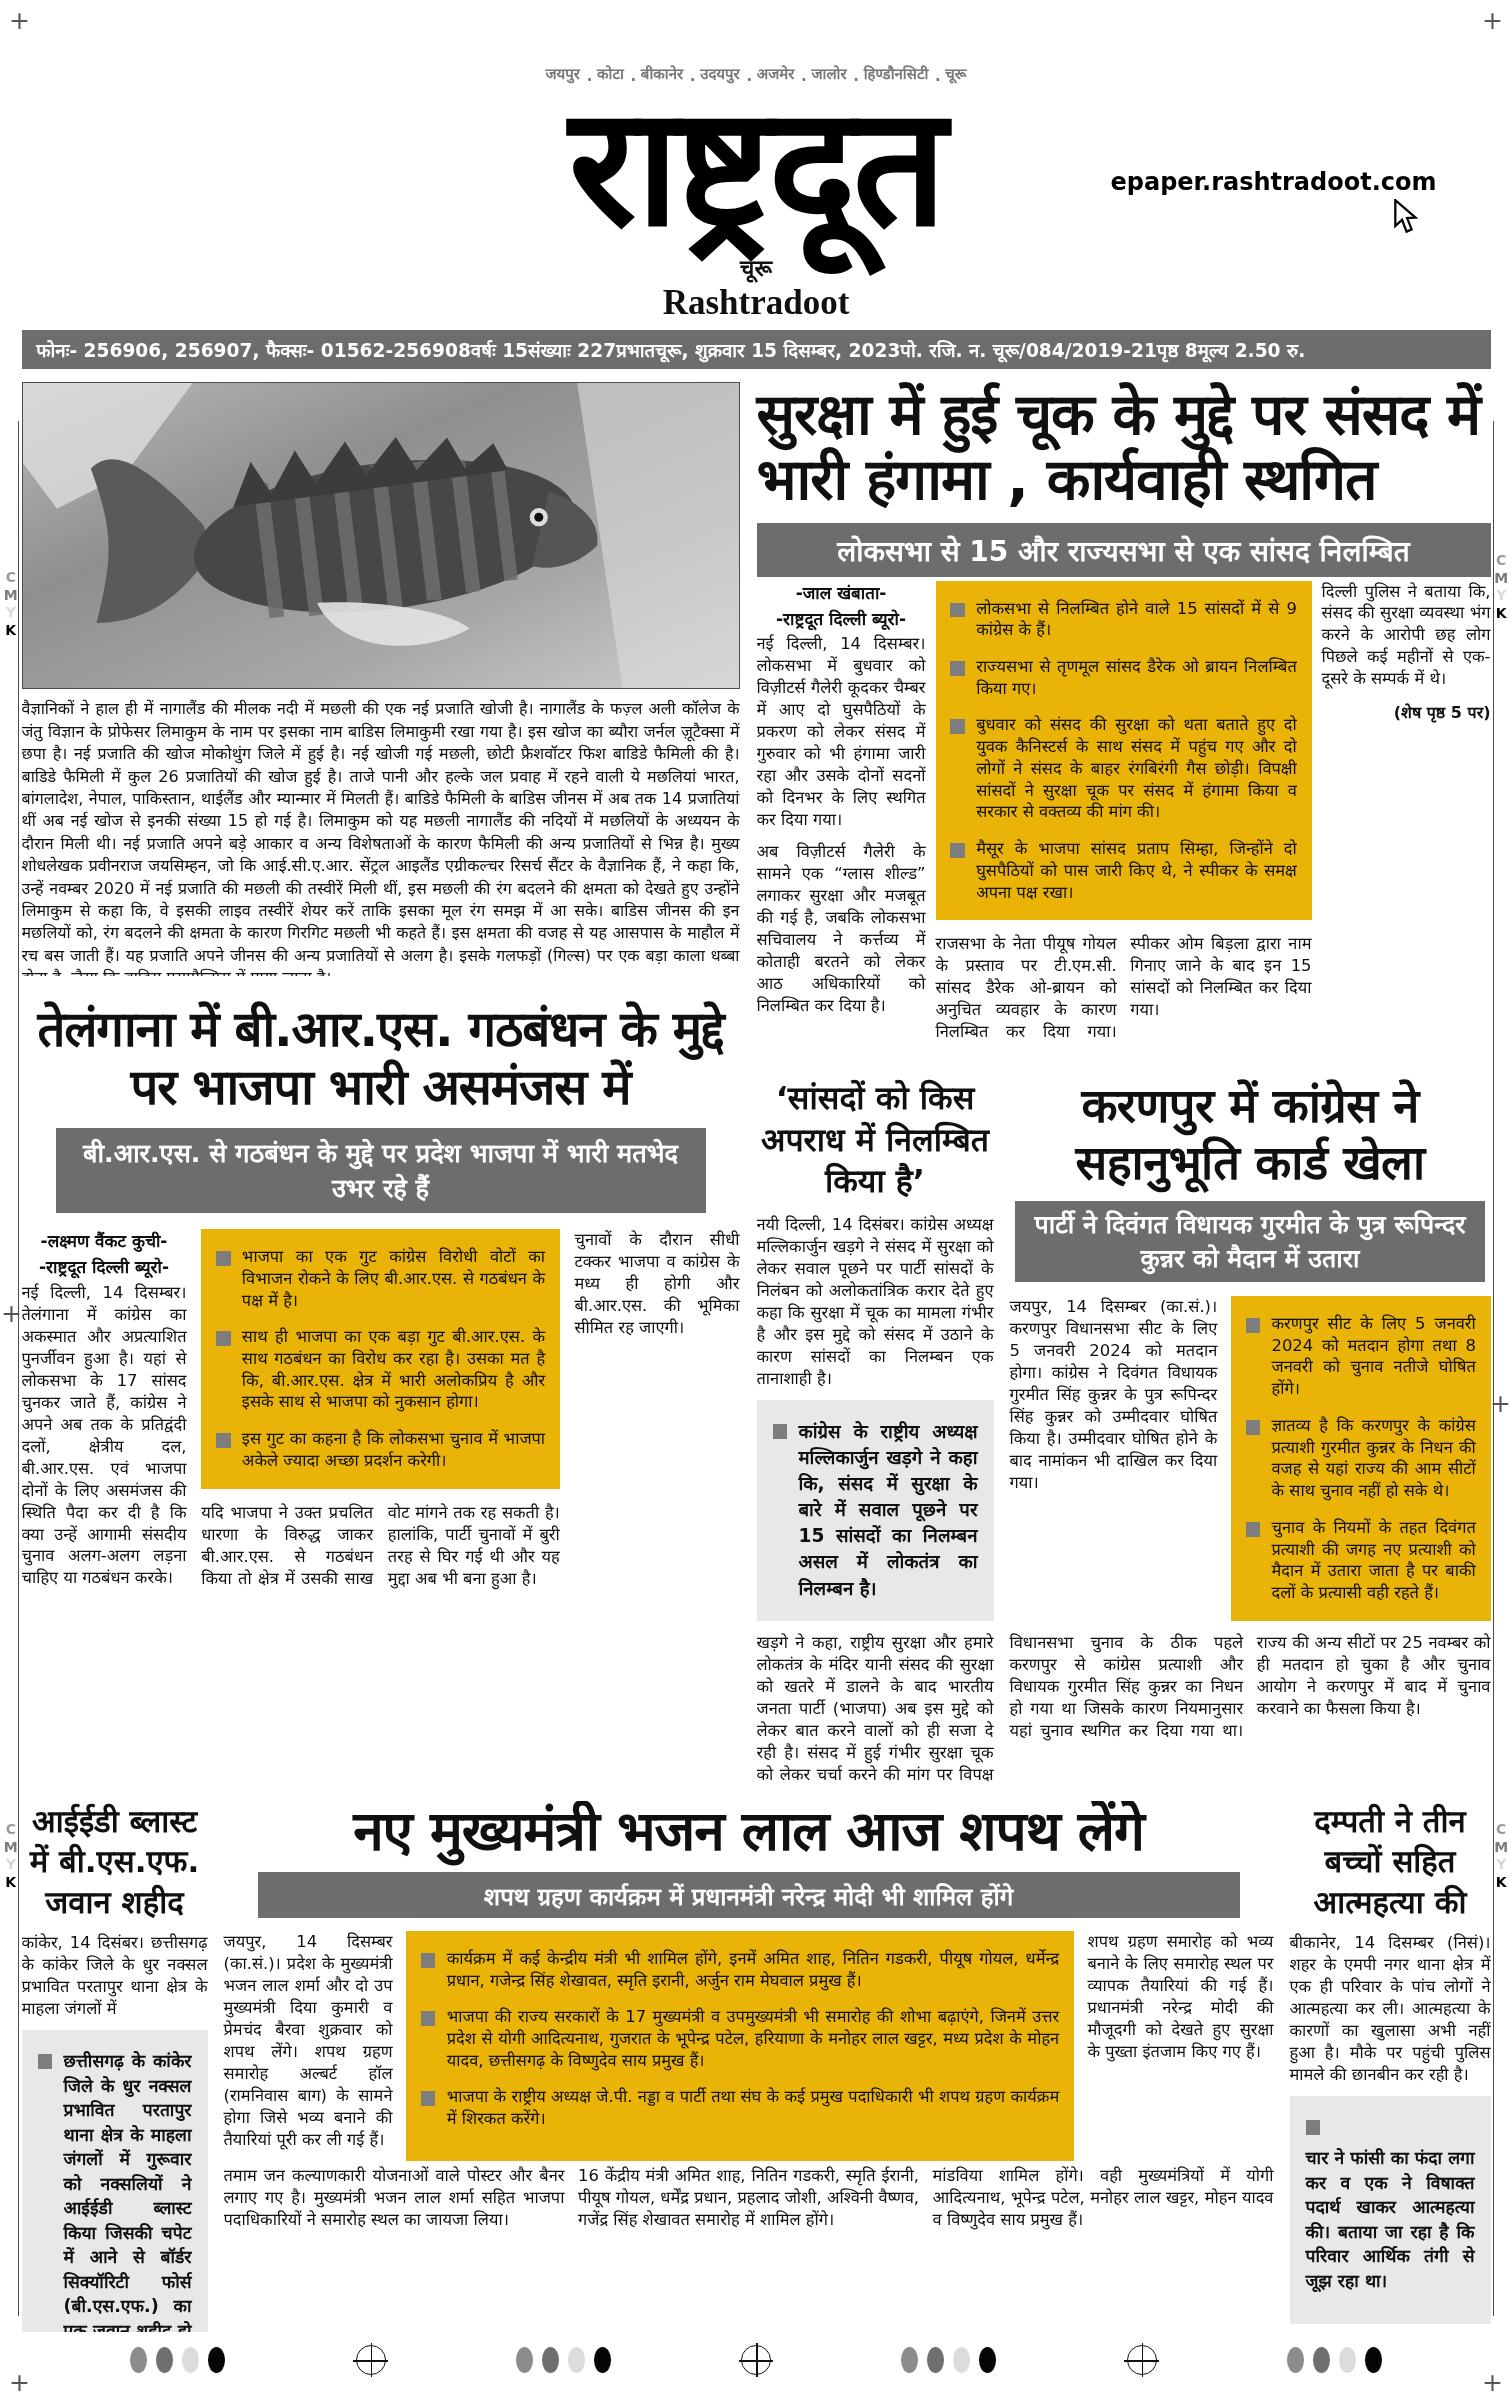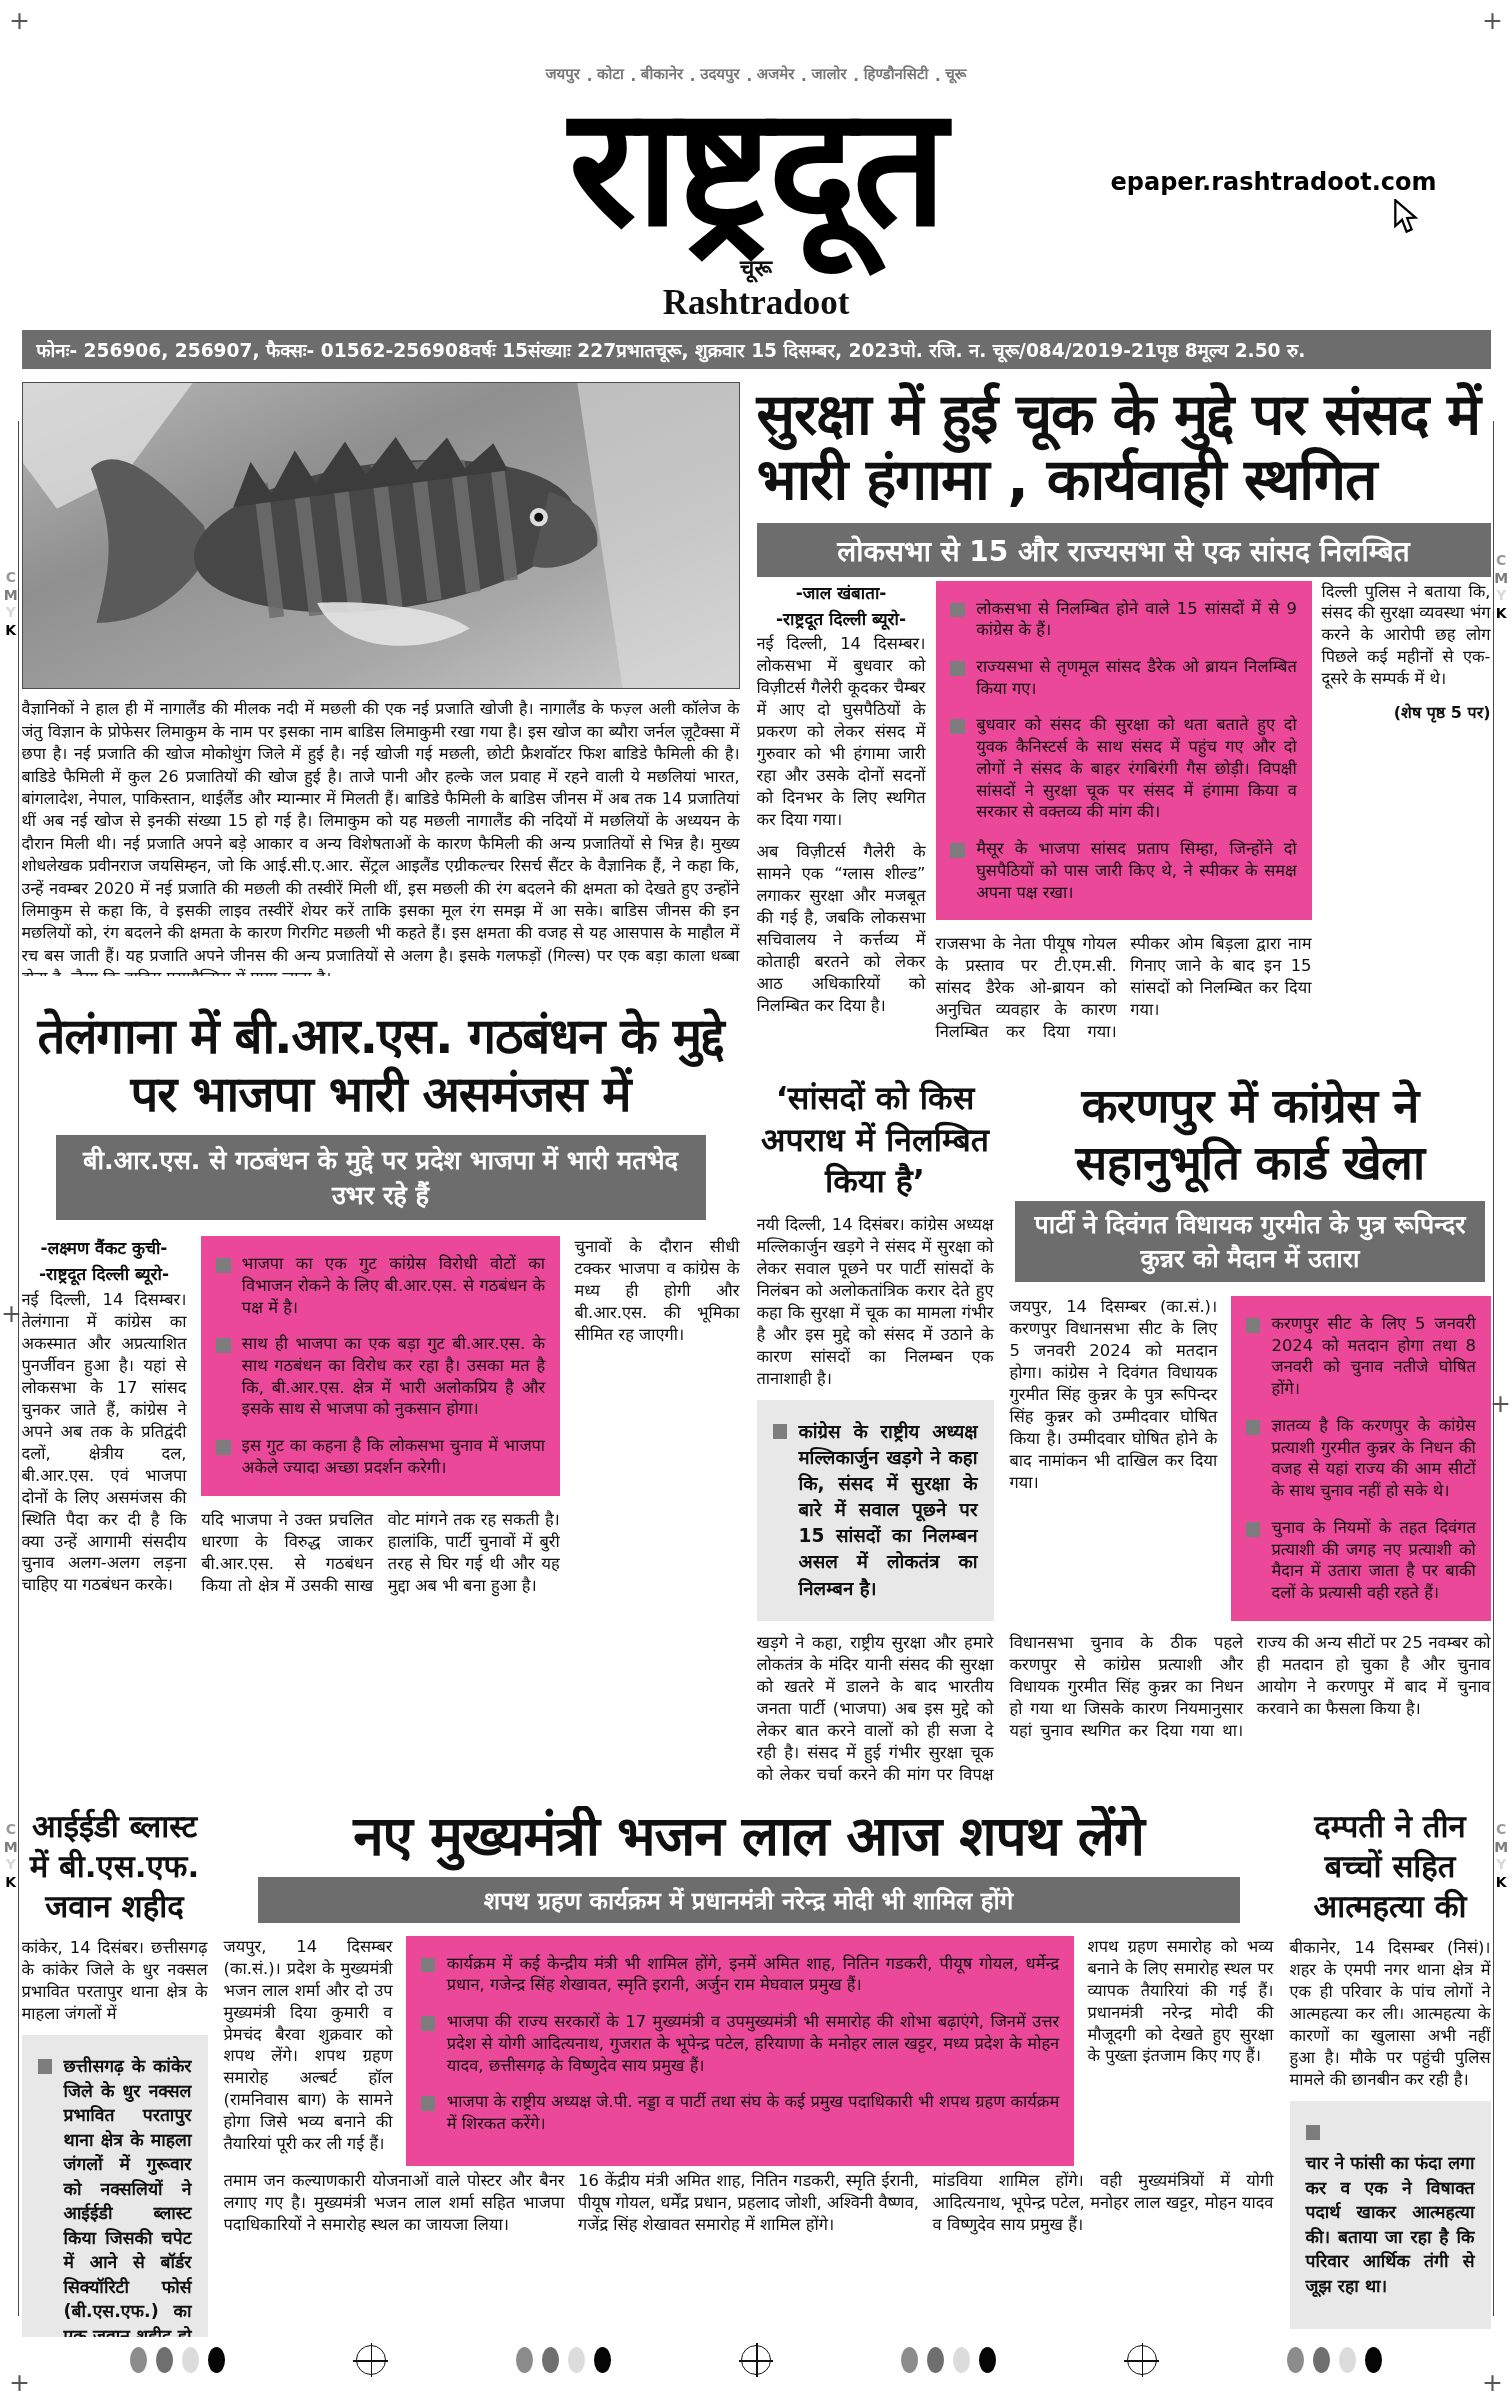--- a/index.html
+++ b/index.html
@@ -21,38 +21,38 @@
   .epaper{position:absolute;top:168px;right:54px;font-weight:700;font-size:24px;color:#000;}
   .cursor-icon{position:absolute;top:199px;right:67px;}
   .edition{ text-align:center;font-weight:700;font-size:22.6px;margin-top:1.1px;}
   .latin{text-align:center;font-weight:700;font-size:35px;font-family:"Liberation Serif","DejaVu Serif",serif;}
   .infobar{display:flex;justify-content:flex-start;align-items:center;background:#6d6d6d;color:#fff;
            font-weight:700;font-size:18.6px;padding:6.8px 14.7px;margin-top:6.8px;white-space:nowrap;}
   
   .subbar{background:#6d6d6d;color:#fff;font-weight:700;text-align:center;}
   .bodytext{font-size:16.4px;line-height:1.34;text-align:justify;margin:0 0 10.2px 0;}
   .byline{text-align:center;font-weight:700;font-size:17px;margin:0 0 3.4px 0;}
-  .bbox{background:#ec4899;padding:17px 14.7px;box-sizing:border-box;}
+  .bbox{background:#eab308;padding:17px 14.7px;box-sizing:border-box;}
   .bullet{display:flex;gap:11.3px;margin-bottom:14.7px;}
   .bullet p{margin:0;font-size:16.4px;line-height:1.33;text-align:justify;font-weight:500;}
   .bsq{width:14.7px;height:14.7px;background:#7d7d7d;flex:none;margin-top:5.1px;}
   .qbox{background:#e8e8e8;padding:19px 16px;box-sizing:border-box;}
   .qbox .bullet p{font-weight:700;font-size:18.6px;line-height:1.4;}
   .cont{font-weight:700;font-size:16px;text-align:right;margin:3.4px 0 0 0;}
   
   .topgrid{display:grid;grid-template-columns:718px 1fr;column-gap:17px;margin-top:13.6px;}
   .fishfig{border:1.7px solid #4e4e4e;height:305px;overflow:hidden;background:#9f9f9f;}
   .caption{margin-top:9px;font-size:16px;line-height:1.4;text-align:justify;max-height:278px;overflow:hidden;}
   
   .lead h1{font-size:57px;line-height:1.14;font-weight:900;margin:0;letter-spacing:-1.1px;}
   .lead .subbar{font-size:28px;padding:8px 5.6px;margin-top:10.2px;}
   .lead-cols{display:grid;grid-template-columns:169px 1fr 169px;gap:10px;margin-top:4px;height:483px;overflow:hidden;}
   .leadbelow{column-count:2;column-gap:13.6px;margin-top:12.4px;}
   
-  .brs{margin-top:32px;}
+  .brs{margin-top:25px;}
   .brs h2{font-size:49px;line-height:1.18;font-weight:900;text-align:center;margin:0;letter-spacing:-1.1px;}
   .brs .subbar{font-size:25.4px;padding:8px 13.6px;margin:11.3px 34px 16px;line-height:1.35;}
   .brs-cols{display:grid;grid-template-columns:165px 1fr 165px;gap:14.7px;height:553px;overflow:hidden;}
   .brsbelow{column-count:2;column-gap:14.7px;margin-top:13.6px;}
   
   .rightrow2{display:grid;grid-template-columns:237px 1fr;gap:16px;margin-top:14.7px;height:706px;overflow:hidden;}
   .susp h3{font-size:32px;line-height:1.3;font-weight:900;text-align:center;margin:0 0 11.3px 0;}
   .karan h2{font-size:47px;line-height:1.2;font-weight:900;text-align:center;margin:0;letter-spacing:-0.6px;}
   .karan .subbar{font-size:25px;padding:6.8px 11.3px;margin:10.2px 5.6px 13.6px;line-height:1.35;}
   .karan-cols{display:grid;grid-template-columns:1fr 1.25fr;gap:13.6px;}

